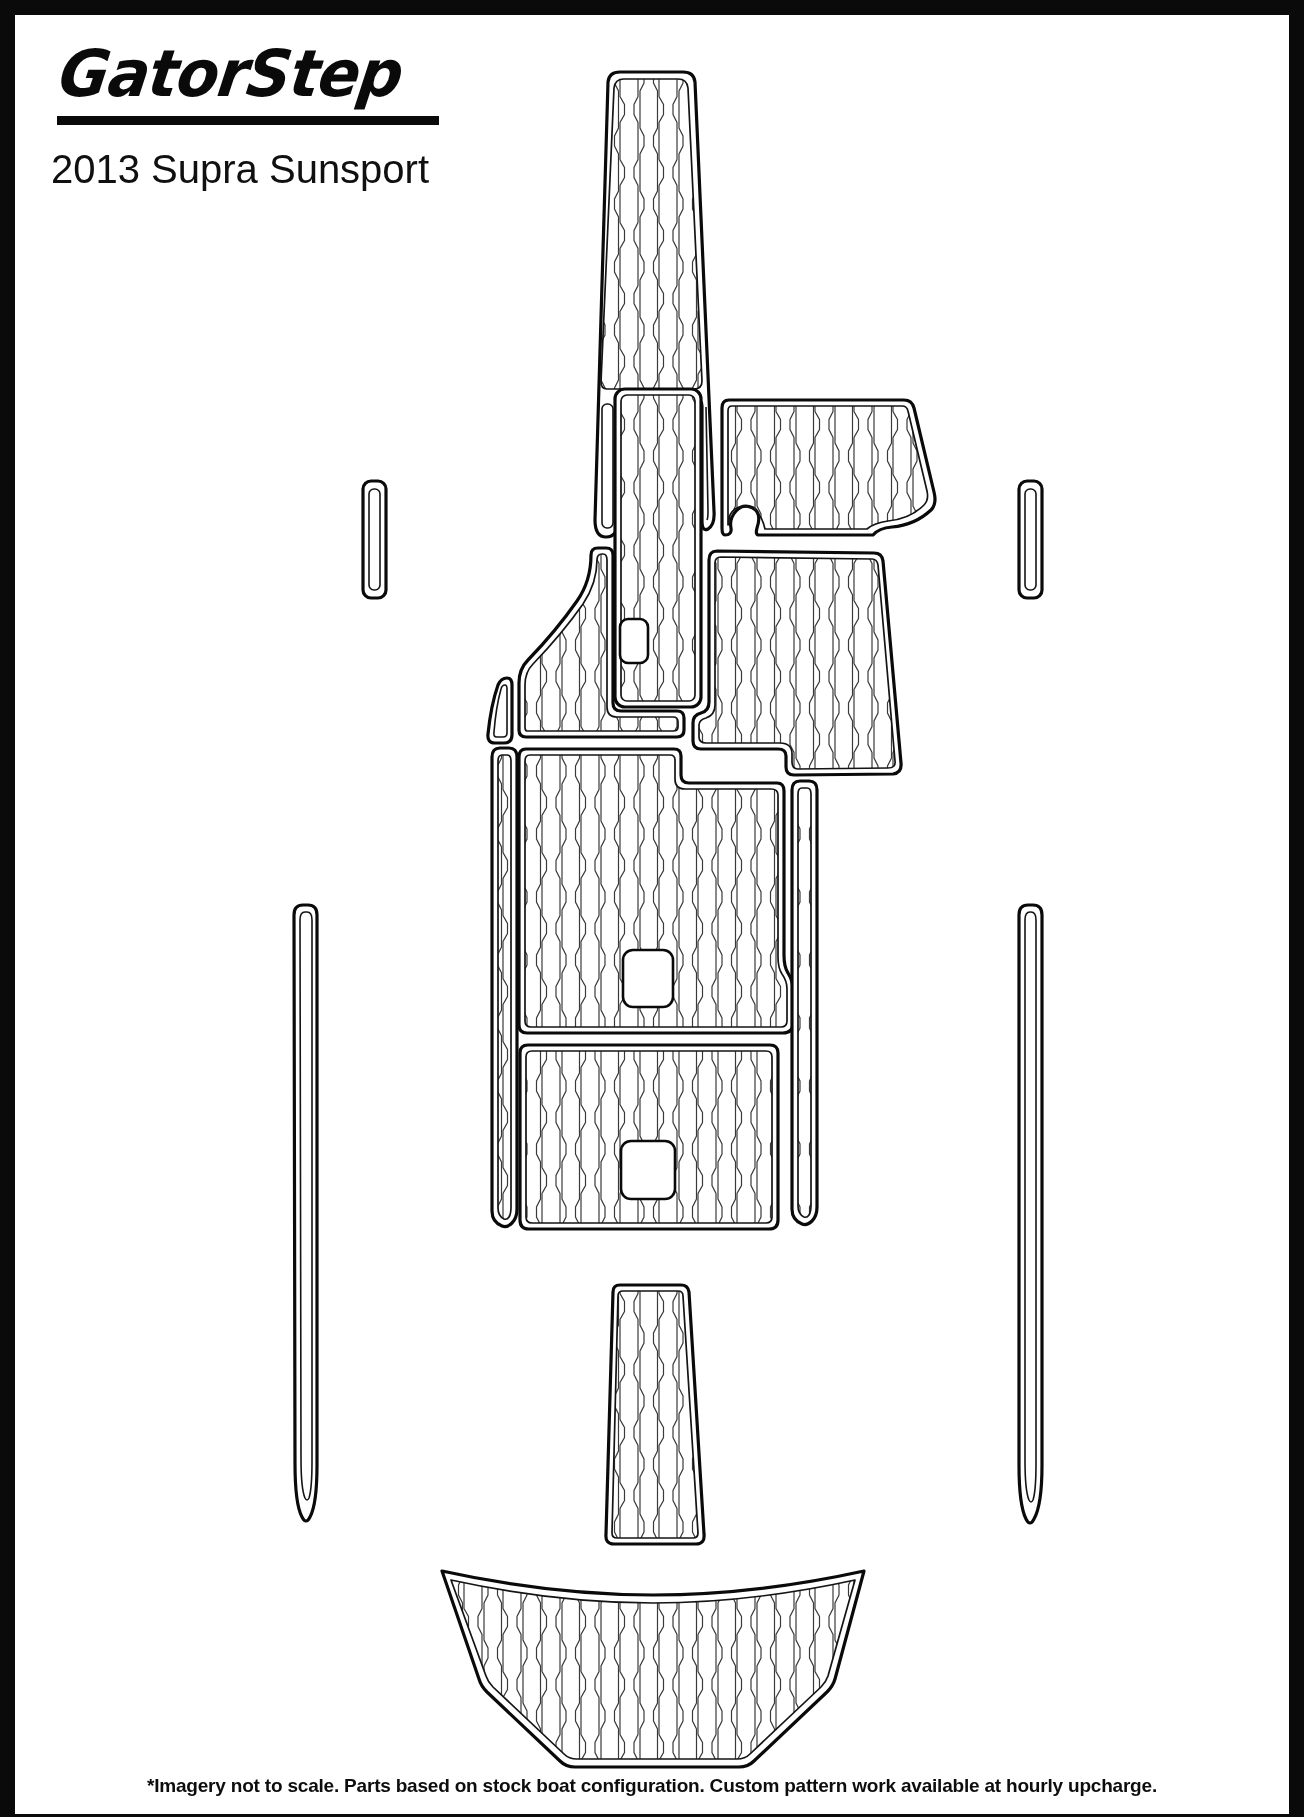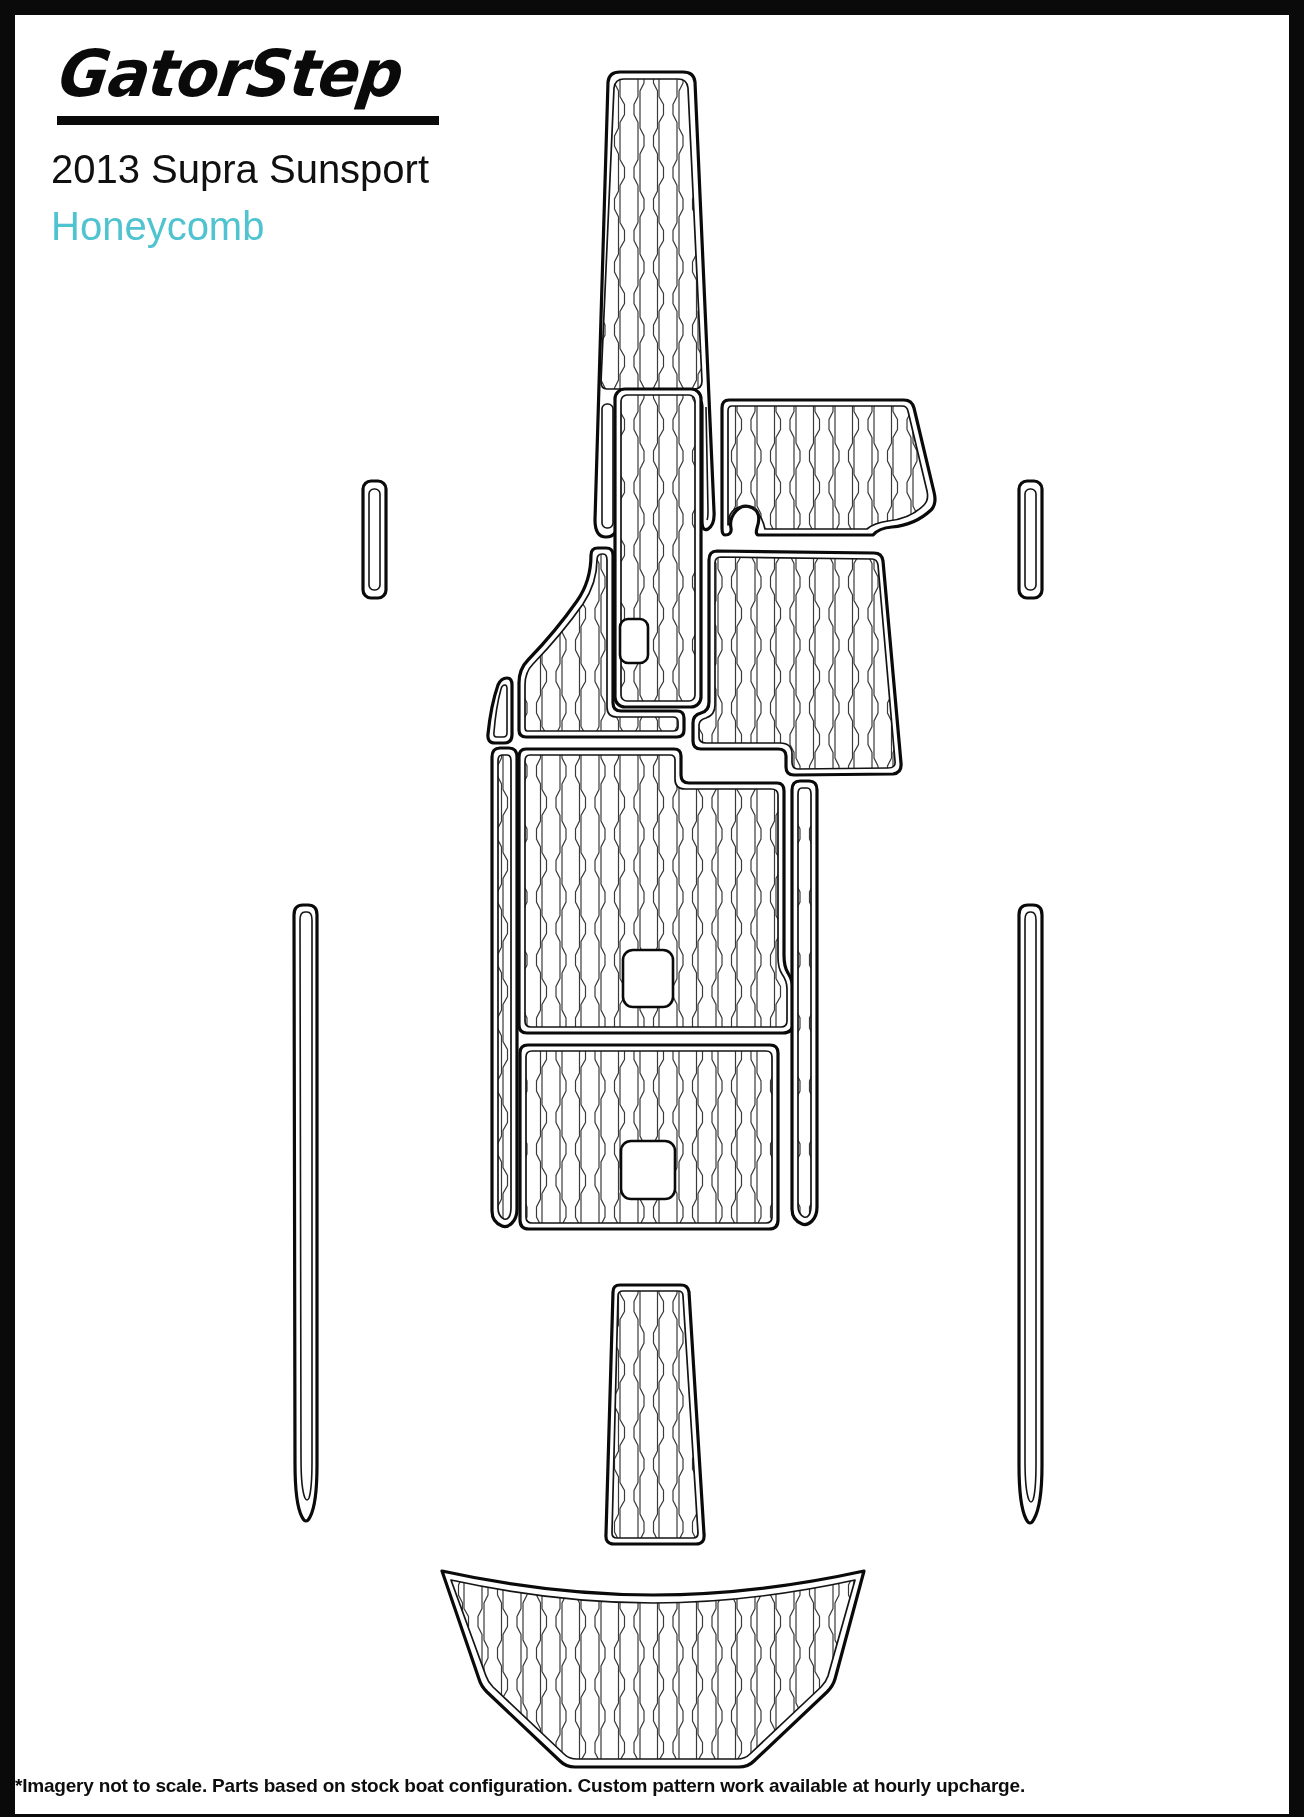--- a/index.html
+++ b/index.html
@@ -40,41 +40,41 @@
   .title{
     margin:22px 0 12px -4px;
     font-size:40px;font-weight:400;color:#101010;letter-spacing:0px;
   }
   .subtitle{
     margin:10px 0 0 -4px;
     font-size:40px;font-weight:400;color:var(--accent);
   }
   .footer{
     position:absolute;left:0;right:0;top:1760px;z-index:3;
+    text-align:center;
     font-size:19px;font-weight:700;color:#0d0d0d;letter-spacing:-0.2px;
   }
   .bottom-bar{
     position:absolute;left:0;right:0;top:1799px;height:18px;background:var(--frame);z-index:4;
   }
   svg{display:block;}
   .outer{fill:#ffffff;stroke:var(--line);stroke-width:3.2;stroke-linejoin:round;}
   .inner{fill:url(#hc);stroke:#141414;stroke-width:1.7;stroke-linejoin:round;}
   .inner-empty{fill:#ffffff;stroke:#141414;stroke-width:1.6;stroke-linejoin:round;}
   .hole{fill:#ffffff;stroke:var(--line);stroke-width:2.6;stroke-linejoin:round;}
 </style>
 </head>
 <body>
 
 <div class="page">
 
   <div class="header">
     <div class="logo">GatorStep</div>
     <div class="logo-underline"></div>
     <div class="title">2013 Supra Sunsport</div>
-    <div class="subtitle">Honeycomb</div>
   </div>
 
   <svg class="artwork" viewBox="0 0 1304 1817">
     <defs>
       <pattern id="hc" width="39" height="63" patternUnits="userSpaceOnUse">
         <g stroke="#3A3A3A" stroke-width="1.2" fill="none">
 
           <path d="M5,0 V5 L1,13 V50 L5,58 V63"></path>
           <path d="M14.5,0 V5 L18.5,13 V50 L14.5,58 V63"></path>
 

